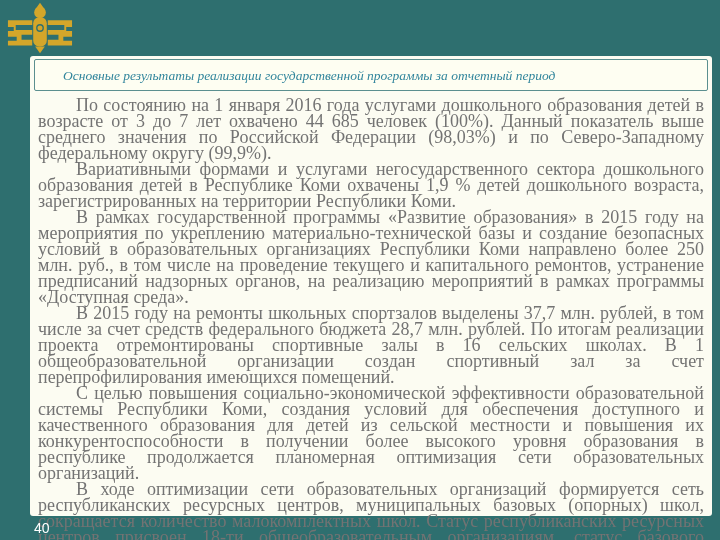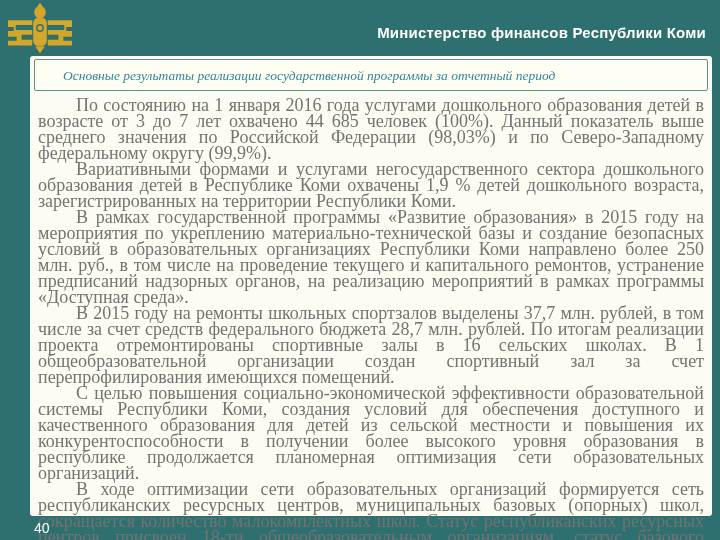--- a/index.html
+++ b/index.html
@@ -89,21 +89,20 @@
 
         <path d="M2 18 h25 v5 h-17 v5 h17 v5 h-11 v5 h11 v6 h-25 v-5 h9 v-4 h-9 v-6 h6 v-4 h-6 z"></path>
 
         <path d="M68 18 h-25 v5 h17 v5 h-17 v5 h11 v5 h-11 v6 h25 v-5 h-9 v-4 h9 v-6 h-6 v-4 h6 z"></path>
 
         <path d="M30 45 h10 l-5 7 z"></path>
       </g>
     </svg>
   </div>
 
-  <div class="ministry-title">Министерство финансов Республики Коми</div>
 
   <div class="content-panel">
 
     <div class="header-box">
       <span class="header-text">Основные результаты реализации государственной программы за отчетный период</span>
     </div>
 
     <div class="body-text">
       <p>По состоянию на 1 января 2016 года услугами дошкольного образования детей в возрасте от 3 до 7 лет охвачено 44 685 человек (100%). Данный показатель выше среднего значения по Российской Федерации (98,03%) и по Северо-Западному федеральному округу (99,9%).</p>
       <p>Вариативными формами и услугами негосударственного сектора дошкольного образования детей в Республике Коми охвачены 1,9 % детей дошкольного возраста, зарегистрированных на территории Республики Коми.</p>

